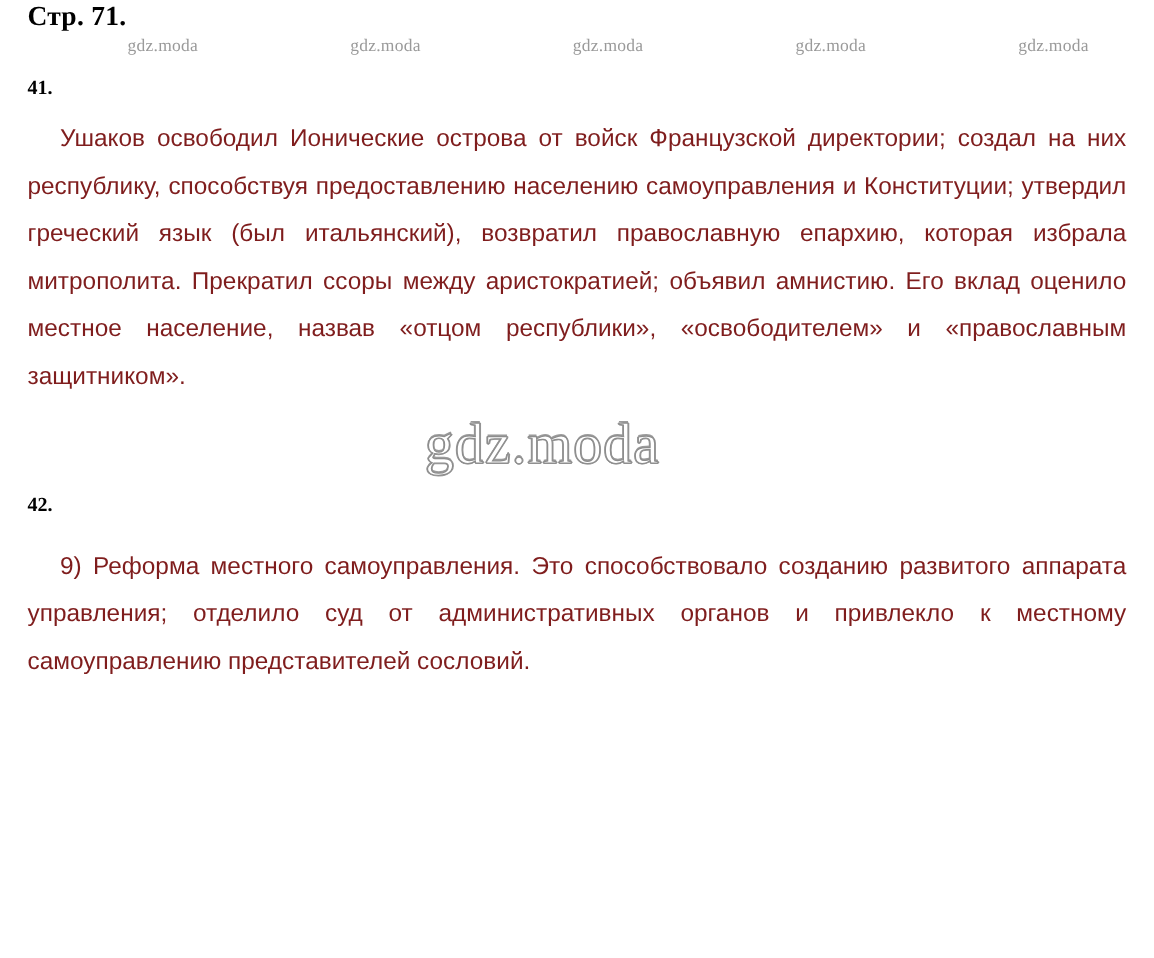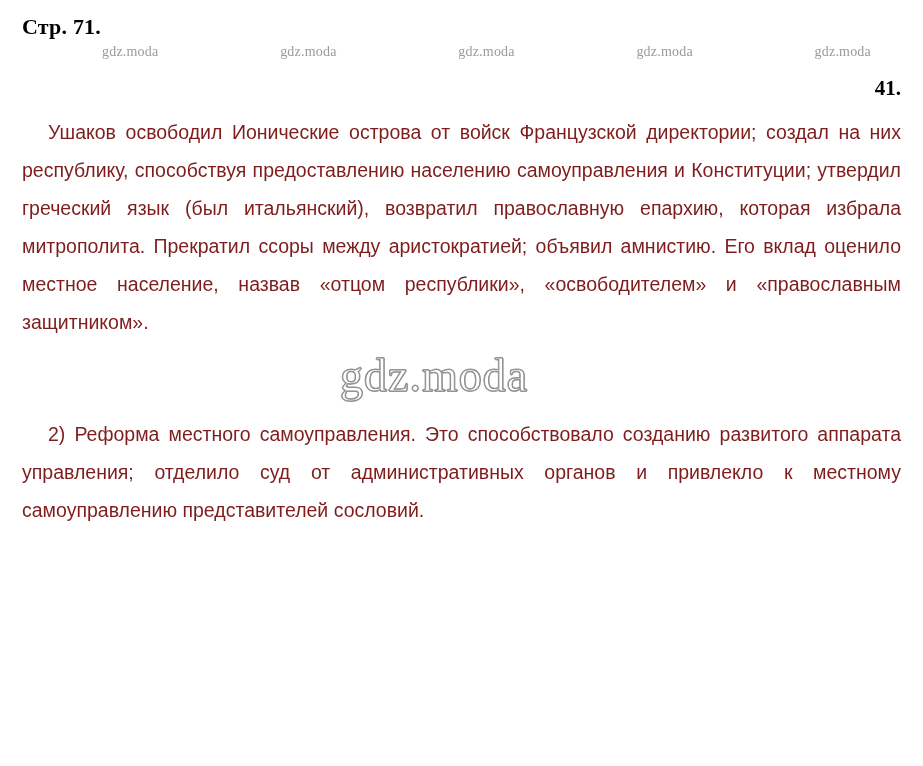--- a/index.html
+++ b/index.html
@@ -14,21 +14,21 @@
     color: #111111;
     overflow: hidden;
     position: relative;
   }
 
   .page {
     position: relative;
     width: 923px;
     height: 766px;
     box-sizing: border-box;
-    padding: 14px 22px 0 22px;
+    padding: 0 22px 0 22px;
   }
 
   .page-header {
     font-family: "Liberation Serif", serif;
     font-weight: bold;
     font-size: 22px;
     letter-spacing: 0.2px;
     margin: 0 0 4px 0;
     color: #000000;
   }
@@ -45,24 +45,23 @@
     font-family: "Liberation Serif", serif;
     font-size: 14px;
     color: #9a9a9a;
     letter-spacing: 0.2px;
     white-space: nowrap;
   }
 
   .task-number {
     font-family: "Liberation Serif", serif;
     font-weight: bold;
-    font-size: 21px;
+    font-size: 16px;
     color: #000000;
     margin: 10px 0 12px 0;
-    text-align: right;
   }
 
   .para {
     font-size: 19.5px;
     line-height: 38px;
     color: #7f1d1d;
     text-align: justify;
     text-justify: inter-word;
     margin: 0 0 0 0;
     hyphens: none;
@@ -121,17 +120,18 @@
   <div class="block-41">
     <div class="task-number">41.</div>
     <p class="para indent">Ушаков освободил Ионические острова от войск Французской директории; создал на них республику, способствуя предоставлению населению самоуправления и Конституции; утвердил греческий язык (был итальянский), возвратил православную епархию, которая избрала митрополита. Прекратил ссоры между аристократией; объявил амнистию. Его вклад оценило местное население, назвав «отцом республики», «освободителем» и «православным защитником».</p>
   </div>
 
   <div class="wm-big-wrap">
     <div class="wm-big">gdz.moda</div>
   </div>
 
   <div class="block-42">
+    <div class="task-number">42.</div>
     <div class="spacer-8"></div>
-    <p class="para indent">2) Реформа местного самоуправления. Это способствовало созданию развитого аппарата управления; отделило суд от административных органов и привлекло к местному самоуправлению представителей сословий.</p>
+    <p class="para indent">9) Реформа местного самоуправления. Это способствовало созданию развитого аппарата управления; отделило суд от административных органов и привлекло к местному самоуправлению представителей сословий.</p>
   </div>
 
 </div>
 
 </body></html>

